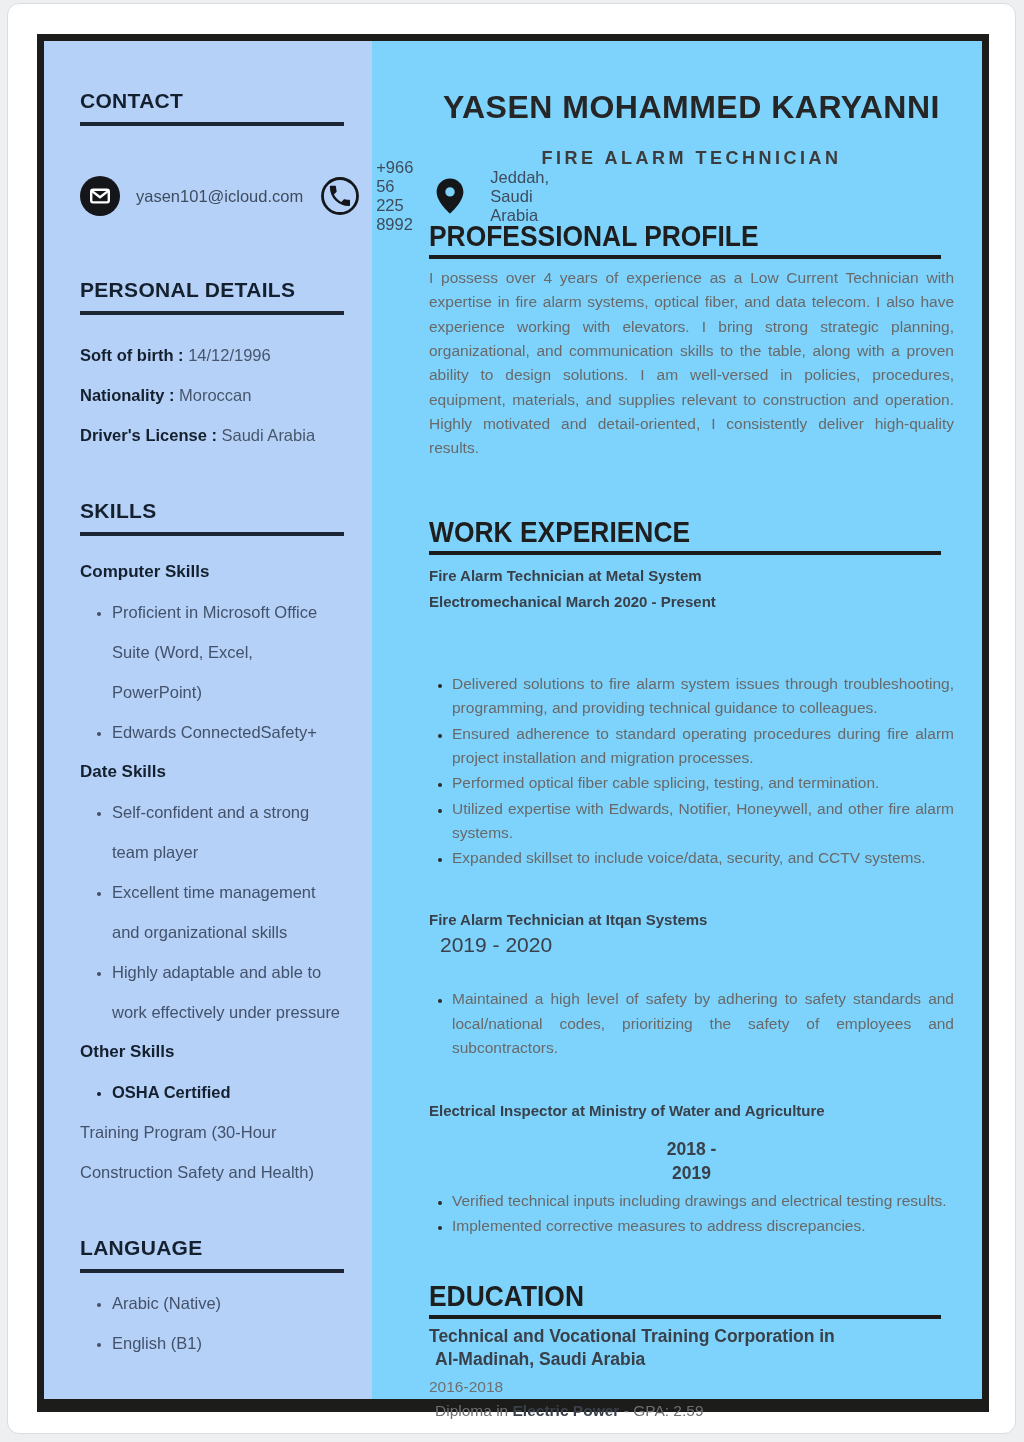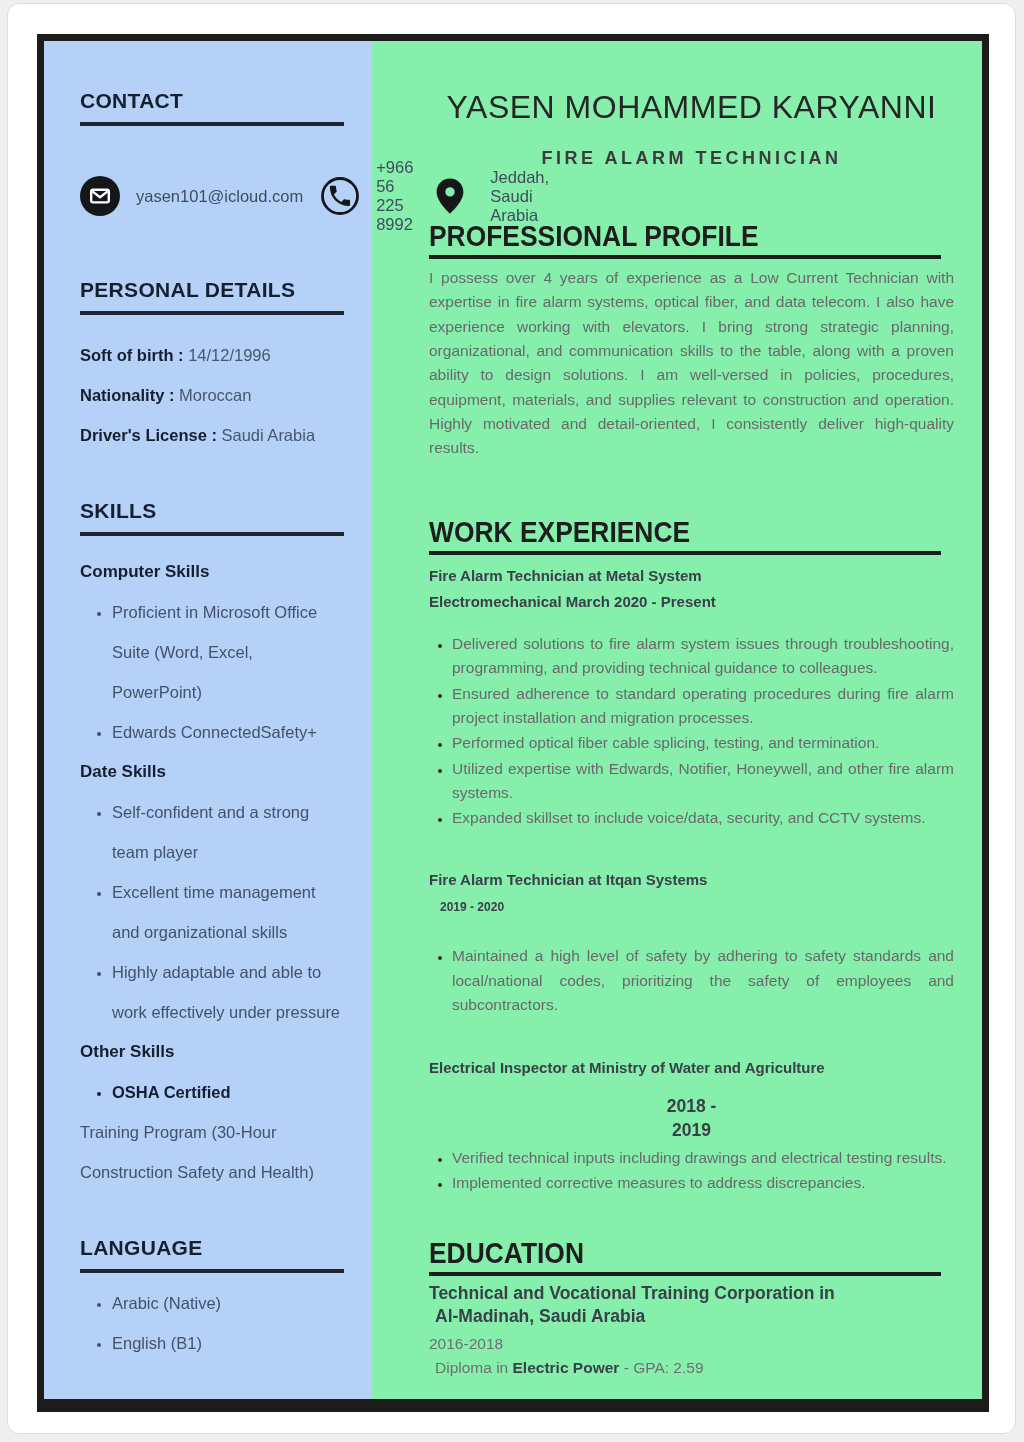--- a/index.html
+++ b/index.html
@@ -3,21 +3,21 @@
 <meta charset="utf-8">
 <style>
   * { margin:0; padding:0; box-sizing:border-box; }
   body { font-family:"Liberation Sans", sans-serif; }
 
   .canvas { position:relative; width:1024px; height:1442px; background:#edeff1; overflow:hidden; }
   .card { position:absolute; left:7px; top:3px; width:1009px; height:1431px;
           background:#ffffff; border:1px solid #dadde0; border-radius:12px; }
 
   .frame { position:absolute; left:29px; top:30px; width:952px; height:1378px;
-           border:7px solid #1c1c1a; border-bottom-width:13px; display:flex; background:#86efac; }
+           border:7px solid #1c1c1a; border-bottom-width:13px; display:flex; background:#7dd3fc; }
 
   
   .sidebar { width:328px; flex:none; background:#b5d1f8; padding:48px 28px 0 36px; color:#43526a; }
   .s-section { margin-bottom:44px; }
   .s-title { font-size:21px; font-weight:bold; color:#15202e; letter-spacing:.3px; }
   .s-rule { height:4px; background:#1d2634; margin-top:9px; }
 
   .contact-list { margin-top:32px; display:flex; flex-direction:row; gap:17px; }
   .c-row { display:flex; align-items:center; gap:16px; }
   .c-icon { width:40px; height:40px; flex:none; }
@@ -30,38 +30,38 @@
   .rhythm { margin-top:16px; line-height:40px; font-size:16.5px; color:#43526a; }
   .grp-head { font-weight:bold; color:#15202e; font-size:17px; }
   .rhythm ul { list-style:disc; padding-left:32px; }
   .rhythm li::marker { font-size:13px; }
   .li-bold { font-weight:bold; color:#15202e; }
 
   .lang-list { margin-top:10px; }
 
   
   .main { flex:1; padding:48px 28px 0 57px; color:#696969; }
-  .name { text-align:center; font-size:32px; font-weight:normal; color:#262626; letter-spacing:.5px; }
+  .name { text-align:center; font-size:32px; font-weight:bold; color:#262626; letter-spacing:.5px; }
   .role { text-align:center; font-size:18px; font-weight:bold; color:#3c3c3c; letter-spacing:3.5px; margin-top:22px; }
 
   .m-head { display:inline-block; font-size:30px; font-weight:bold; color:#1e1e1e;
             transform:scaleX(.88); transform-origin:left; white-space:nowrap; }
   .m-rule { height:4px; background:#1b1b1b; width:512px; margin-top:2px; }
 
   .sec-profile { margin-top:50px; }
   .profile-text { margin-top:7px; font-size:15.5px; line-height:1.57; text-align:justify; color:#696969; }
 
   .sec-work { margin-top:54px; }
   .job-title { font-size:15px; font-weight:bold; color:#3a4049; line-height:1.78; margin-top:8px; }
   ul.mbul { list-style:disc; padding-left:23px; font-size:15.5px; color:#696969; }
   ul.mbul li { line-height:1.57; text-align:justify; margin-bottom:1px; }
   ul.mbul li::marker { font-size:12px; color:#2b2b2b; }
-  .job1 ul.mbul { margin-top:16px; }
+  .job1 ul.mbul { margin-top:56px; }
   .job2 { margin-top:36px; }
-  .job-dates { font-size:12px; font-weight:bold; color:#3a4049; padding-left:11px; margin-top:7px; }
+  .job-dates { font-size:21px; font-weight:normal; color:#3a4049; padding-left:11px; }
   .job2 ul.mbul { margin-top:30px; }
   .job3 { margin-top:38px; }
   .job-dates-stack { font-size:17.5px; font-weight:bold; color:#3a4049; line-height:1.4; margin-top:12px;text-align:center; }
   .job3 ul.mbul { margin-top:3px; }
 
   .sec-edu { margin-top:40px; }
   .edu-school { font-size:17.5px; font-weight:bold; color:#3a4049; line-height:1.33; margin-top:6px; }
   .edu-school .l2 { padding-left:6px; }
   .edu-dates { font-size:15.5px; color:#6f6f6f; margin-top:7px; }
   .edu-degree { font-size:15.5px; color:#6f6f6f; margin-top:6px; padding-left:6px; }

